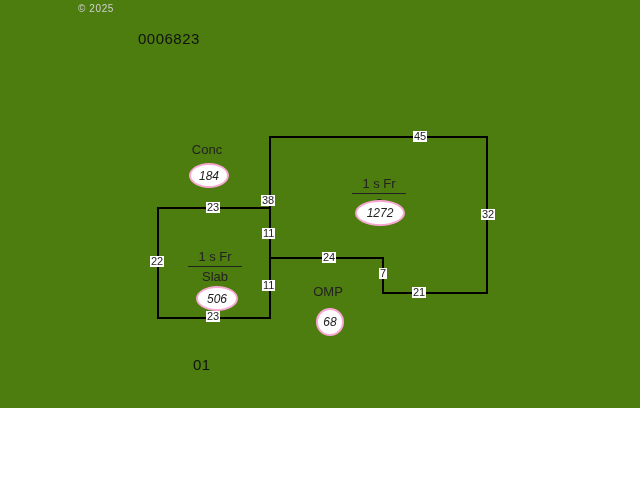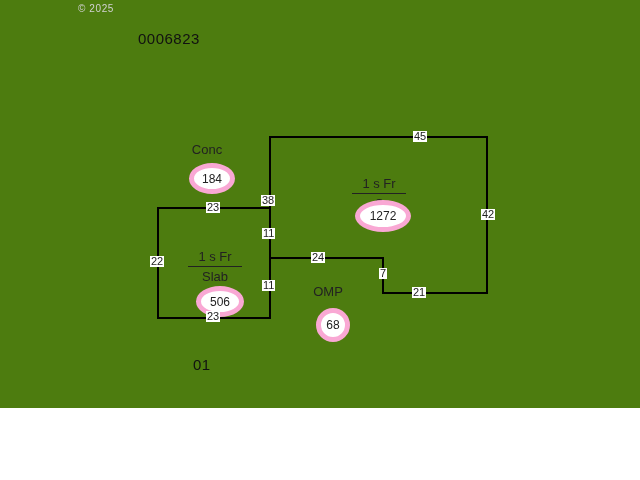--- a/index.html
+++ b/index.html
@@ -101,23 +101,24 @@
     border-top: 1px solid #222222;
     padding: 1px 4px 0 4px;
   }
   .badge {
     position: absolute;
     display: flex;
     align-items: center;
     justify-content: center;
     font-size: 12px;
     color: #222222;
-    border: 5px solid #f9a8d4;
+    border: 2px solid #f9a8d4;
     background: #ffffff;
     line-height: 12px;
+    font-style: italic;
   }
   .badge.ellipse {
     border-radius: 50%;
   }
   .badge.circle {
     border-radius: 50%;
   }
 </style>
 </head>
 <body>
@@ -155,20 +156,20 @@
   <div class="area-title" style="left:305px; top:284px; width:46px;">OMP</div>
   <div class="badge circle" style="left:316px; top:308px; width:24px; height:24px;">68</div>
 
   <div class="lbl" style="left:206px; top:202px;">23</div>
   <div class="lbl" style="left:150px; top:256px;">22</div>
   <div class="lbl" style="left:206px; top:311px;">23</div>
   <div class="lbl" style="left:262px; top:228px;">11</div>
   <div class="lbl" style="left:262px; top:280px;">11</div>
   <div class="lbl" style="left:261px; top:195px;">38</div>
   <div class="lbl" style="left:372px; top:131px;margin-left:41px;">45</div>
-  <div class="lbl" style="left:481px; top:209px;">42</div>
-  <div class="lbl" style="left:311px; top:252px;">24</div>
+  <div class="lbl" style="left:481px; top:209px;">32</div>
+  <div class="lbl" style="left:322px; top:252px;">24</div>
   <div class="lbl" style="left:379px; top:268px;">7</div>
   <div class="lbl" style="left:412px; top:287px;">21</div>
 
   <div class="parcel-id">01</div>
 
 </div>
 
 </body></html>

